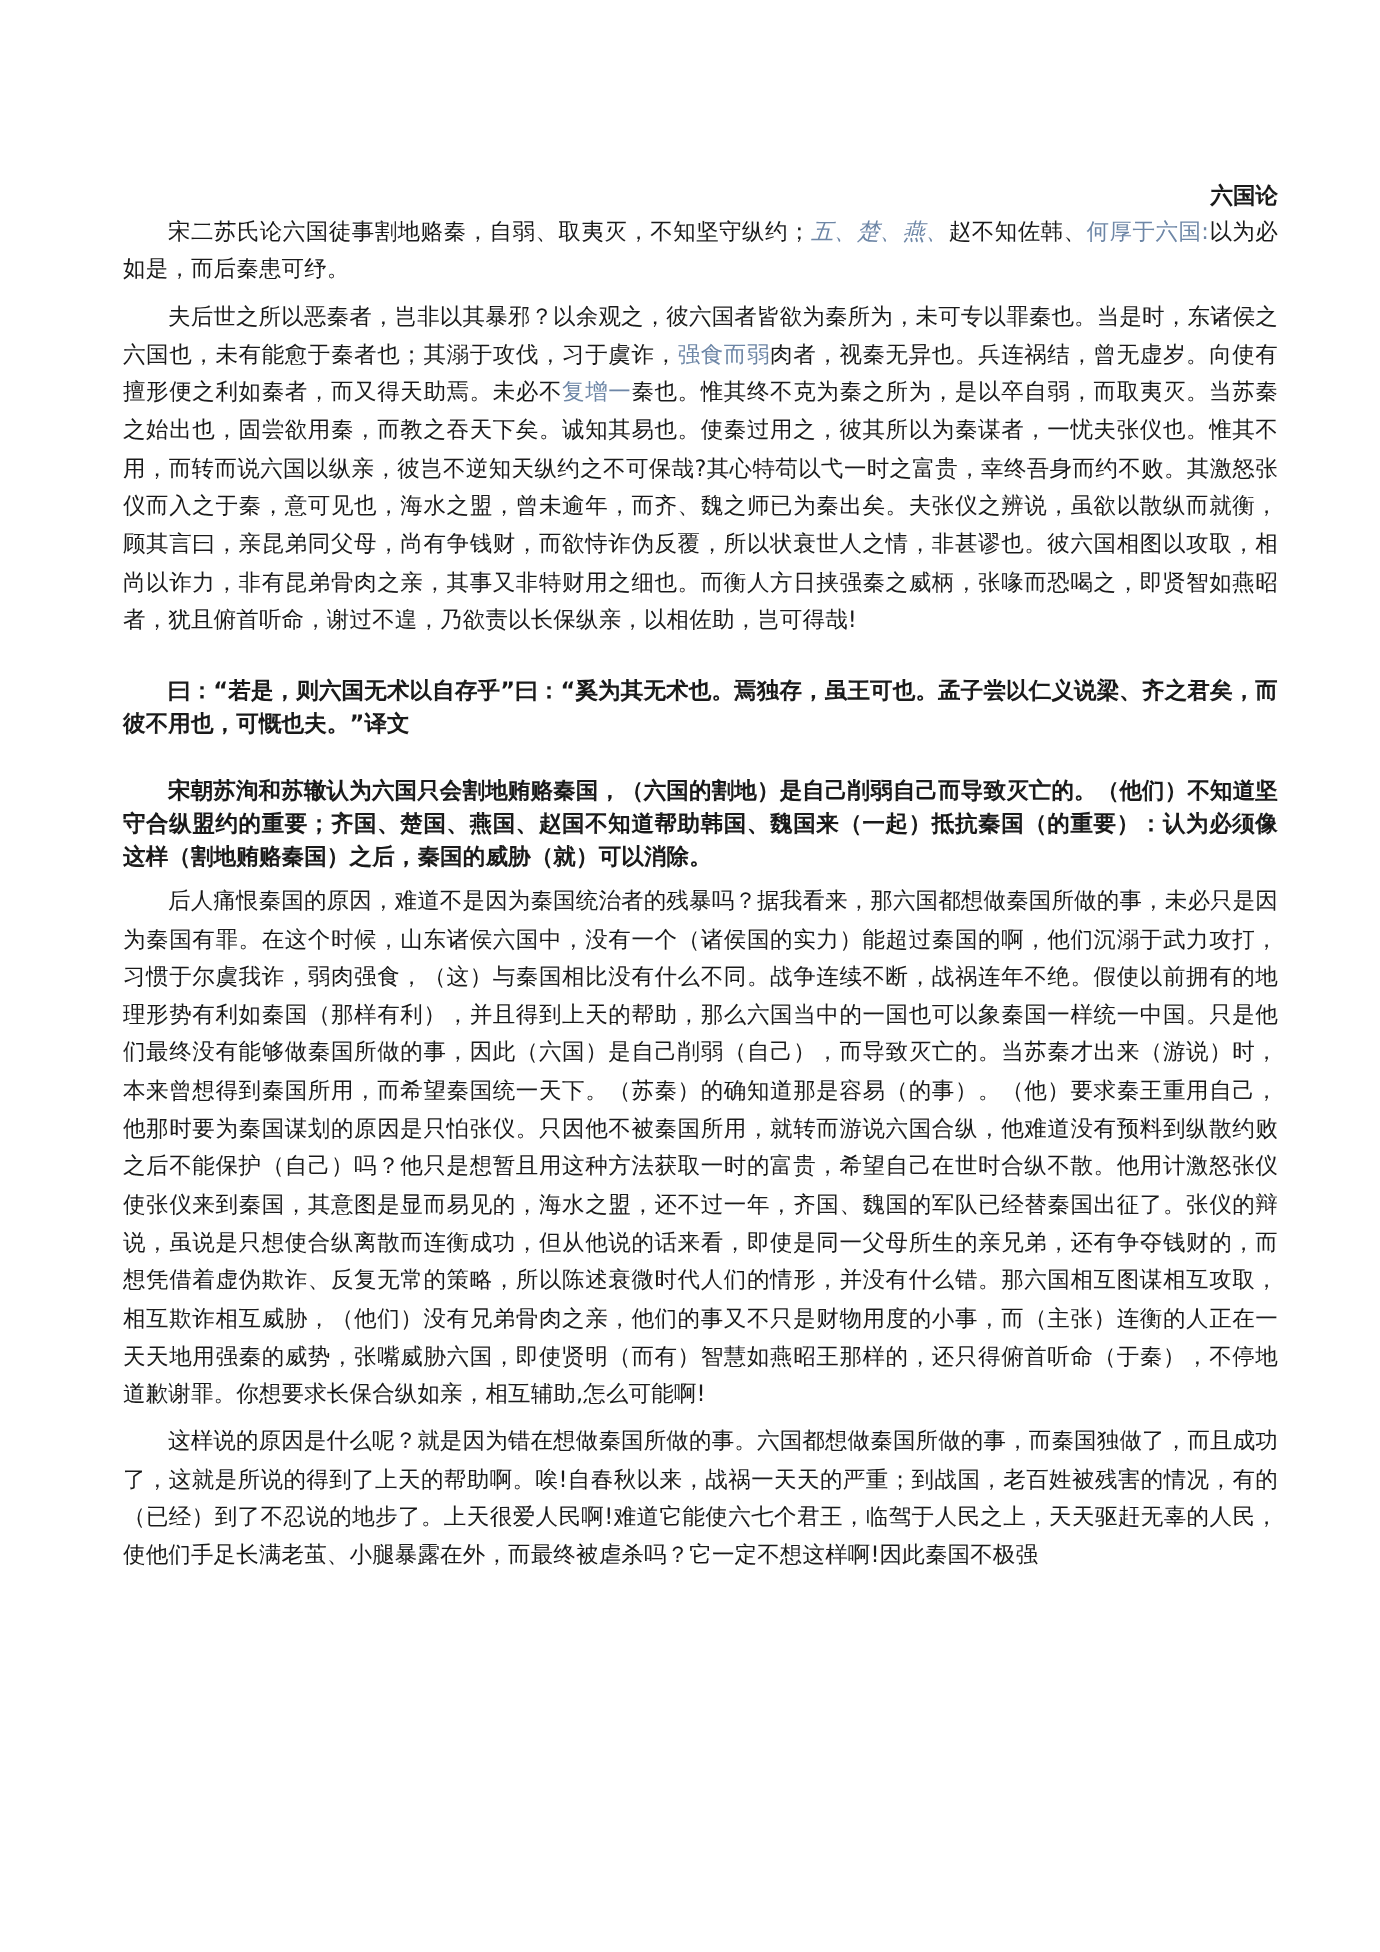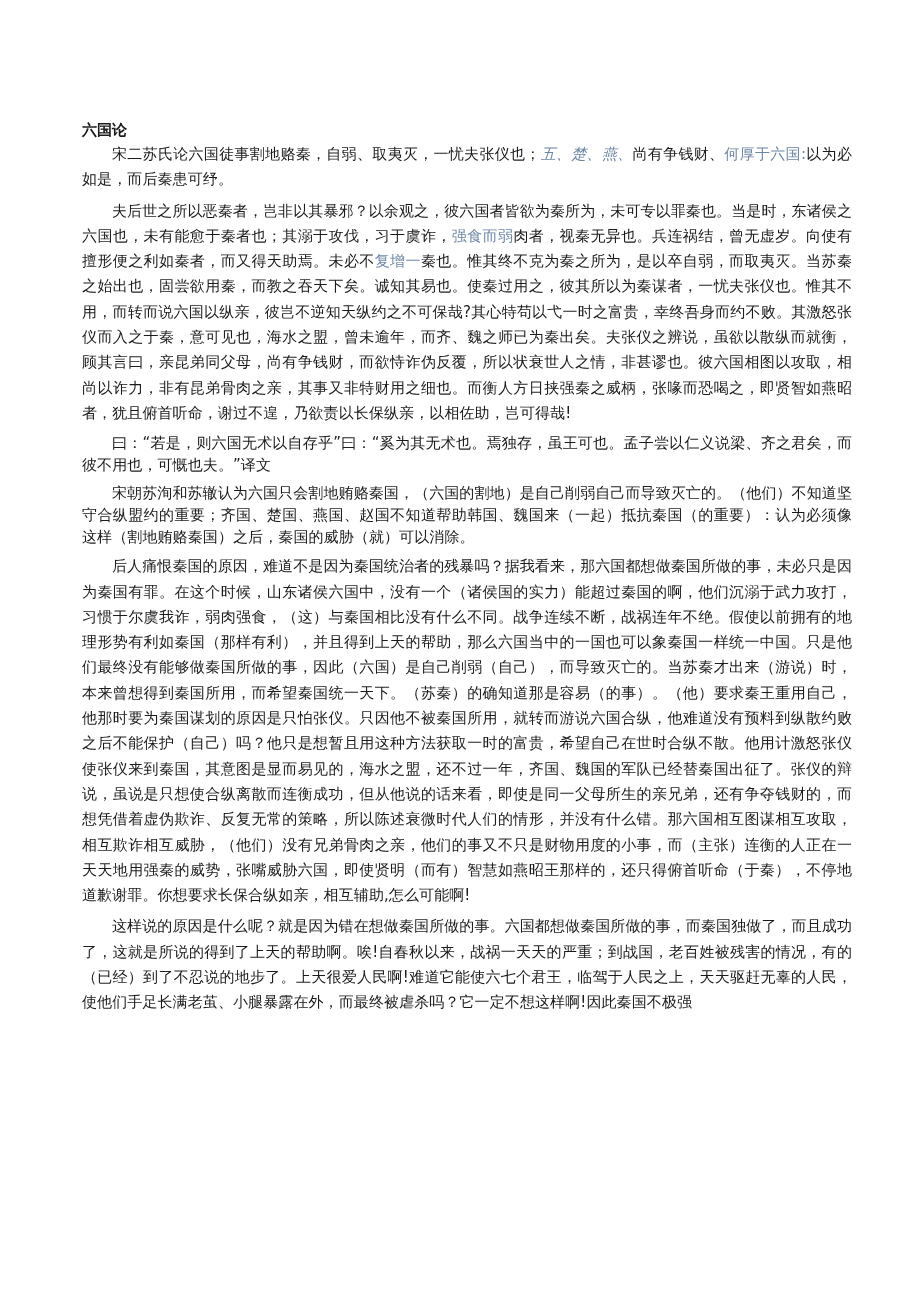--- a/index.html
+++ b/index.html
@@ -1,32 +1,32 @@
 <!DOCTYPE html>
 <html><head>
 <meta charset="utf-8">
 <style>
   html, body { margin: 0; padding: 0; background: #ffffff; }
   body { width: 920px; height: 1301px; position: relative; overflow: hidden;
          font-family: "DejaVu Sans", "Liberation Sans", sans-serif; color: #1a1a1a; }
   .page { position: absolute; left: 82px; top: 116px; width: 770px; }
-  .title, .author { text-align: left; font-size: 15px; line-height: 24px; margin: 0; }
+  .title, .author { text-align: right; font-size: 15px; line-height: 24px; margin: 0; }
   .title { margin-top: 2px; }
   p.para { margin: 0; font-size: 15px; line-height: 25.3px; text-indent: 2em; text-align: justify; text-justify: inter-character; letter-spacing: 0.1px; }
-  p.para.tight { line-height: 22px; margin-top: 6px; }
+  p.para.tight { line-height: 22px; margin-top: 23px; font-weight: bold; }
   p.gap { margin-top: 6px; }
   .hl { color: #6d86a6; }
   .hl-i { color: #6d86a6; font-style: italic; }
 </style>
 </head>
 <body>
 
 <div class="page">
   <h1 class="title">六国论</h1>
   <div id="body">
-      <p class="para"><span>宋二苏氏论六国徒事割地赂秦，自弱、取夷灭，一忧夫张仪也；</span><span class="hl-i">五、楚、燕、</span><span>尚有争钱财、</span><span class="hl">何厚于六国:</span><span>以为必如是，而后秦患可纾。</span></p>
+      <p class="para"><span>宋二苏氏论六国徒事割地赂秦，自弱、取夷灭，不知坚守纵约；</span><span class="hl-i">五、楚、燕、</span><span>赵不知佐韩、</span><span class="hl">何厚于六国:</span><span>以为必如是，而后秦患可纾。</span></p>
       <p class="para gap"><span>夫后世之所以恶秦者，岂非以其暴邪？以余观之，彼六国者皆欲为秦所为，未可专以罪秦也。当是时，东诸侯之六国也，未有能愈于秦者也；其溺于攻伐，习于虞诈，</span><span class="hl">强食而弱</span><span>肉者，视秦无异也。兵连祸结，曾无虚岁。向使有擅形便之利如秦者，而又得天助焉。未必不</span><span class="hl">复增一</span><span>秦也。惟其终不克为秦之所为，是以卒自弱，而取夷灭。当苏秦之始出也，固尝欲用秦，而教之吞天下矣。诚知其易也。使秦过用之，彼其所以为秦谋者，一忧夫张仪也。惟其不用，而转而说六国以纵亲，彼岂不逆知天纵约之不可保哉?其心特苟以弋一时之富贵，幸终吾身而约不败。其激怒张仪而入之于秦，意可见也，海水之盟，曾未逾年，而齐、魏之师已为秦出矣。夫张仪之辨说，虽欲以散纵而就衡，顾其言曰，亲昆弟同父母，尚有争钱财，而欲恃诈伪反覆，所以状衰世人之情，非甚谬也。彼六国相图以攻取，相尚以诈力，非有昆弟骨肉之亲，其事又非特财用之细也。而衡人方日挟强秦之威柄，张喙而恐喝之，即贤智如燕昭者，犹且俯首听命，谢过不遑，乃欲责以长保纵亲，以相佐助，岂可得哉!</span></p>
       <p class="para tight"><span>曰：“若是，则六国无术以自存乎”曰：“奚为其无术也。焉独存，虽王可也。孟子尝以仁义说梁、齐之君矣，而彼不用也，可慨也夫。”译文</span></p>
       <p class="para tight"><span>宋朝苏洵和苏辙认为六国只会割地贿赂秦国，（六国的割地）是自己削弱自己而导致灭亡的。（他们）不知道坚守合纵盟约的重要；齐国、楚国、燕国、赵国不知道帮助韩国、魏国来（一起）抵抗秦国（的重要）：认为必须像这样（割地贿赂秦国）之后，秦国的威胁（就）可以消除。</span></p>
       <p class="para gap"><span>后人痛恨秦国的原因，难道不是因为秦国统治者的残暴吗？据我看来，那六国都想做秦国所做的事，未必只是因为秦国有罪。在这个时候，山东诸侯六国中，没有一个（诸侯国的实力）能超过秦国的啊，他们沉溺于武力攻打，习惯于尔虞我诈，弱肉强食，（这）与秦国相比没有什么不同。战争连续不断，战祸连年不绝。假使以前拥有的地理形势有利如秦国（那样有利），并且得到上天的帮助，那么六国当中的一国也可以象秦国一样统一中国。只是他们最终没有能够做秦国所做的事，因此（六国）是自己削弱（自己），而导致灭亡的。当苏秦才出来（游说）时，本来曾想得到秦国所用，而希望秦国统一天下。（苏秦）的确知道那是容易（的事）。（他）要求秦王重用自己，他那时要为秦国谋划的原因是只怕张仪。只因他不被秦国所用，就转而游说六国合纵，他难道没有预料到纵散约败之后不能保护（自己）吗？他只是想暂且用这种方法获取一时的富贵，希望自己在世时合纵不散。他用计激怒张仪使张仪来到秦国，其意图是显而易见的，海水之盟，还不过一年，齐国、魏国的军队已经替秦国出征了。张仪的辩说，虽说是只想使合纵离散而连衡成功，但从他说的话来看，即使是同一父母所生的亲兄弟，还有争夺钱财的，而想凭借着虚伪欺诈、反复无常的策略，所以陈述衰微时代人们的情形，并没有什么错。那六国相互图谋相互攻取，相互欺诈相互威胁，（他们）没有兄弟骨肉之亲，他们的事又不只是财物用度的小事，而（主张）连衡的人正在一天天地用强秦的威势，张嘴威胁六国，即使贤明（而有）智慧如燕昭王那样的，还只得俯首听命（于秦），不停地道歉谢罪。你想要求长保合纵如亲，相互辅助,怎么可能啊!</span></p>
       <p class="para gap"><span>这样说的原因是什么呢？就是因为错在想做秦国所做的事。六国都想做秦国所做的事，而秦国独做了，而且成功了，这就是所说的得到了上天的帮助啊。唉!自春秋以来，战祸一天天的严重；到战国，老百姓被残害的情况，有的（已经）到了不忍说的地步了。上天很爱人民啊!难道它能使六七个君王，临驾于人民之上，天天驱赶无辜的人民，使他们手足长满老茧、小腿暴露在外，而最终被虐杀吗？它一定不想这样啊!因此秦国不极强</span></p>
     </div>
 </div>
 
 </body></html>

